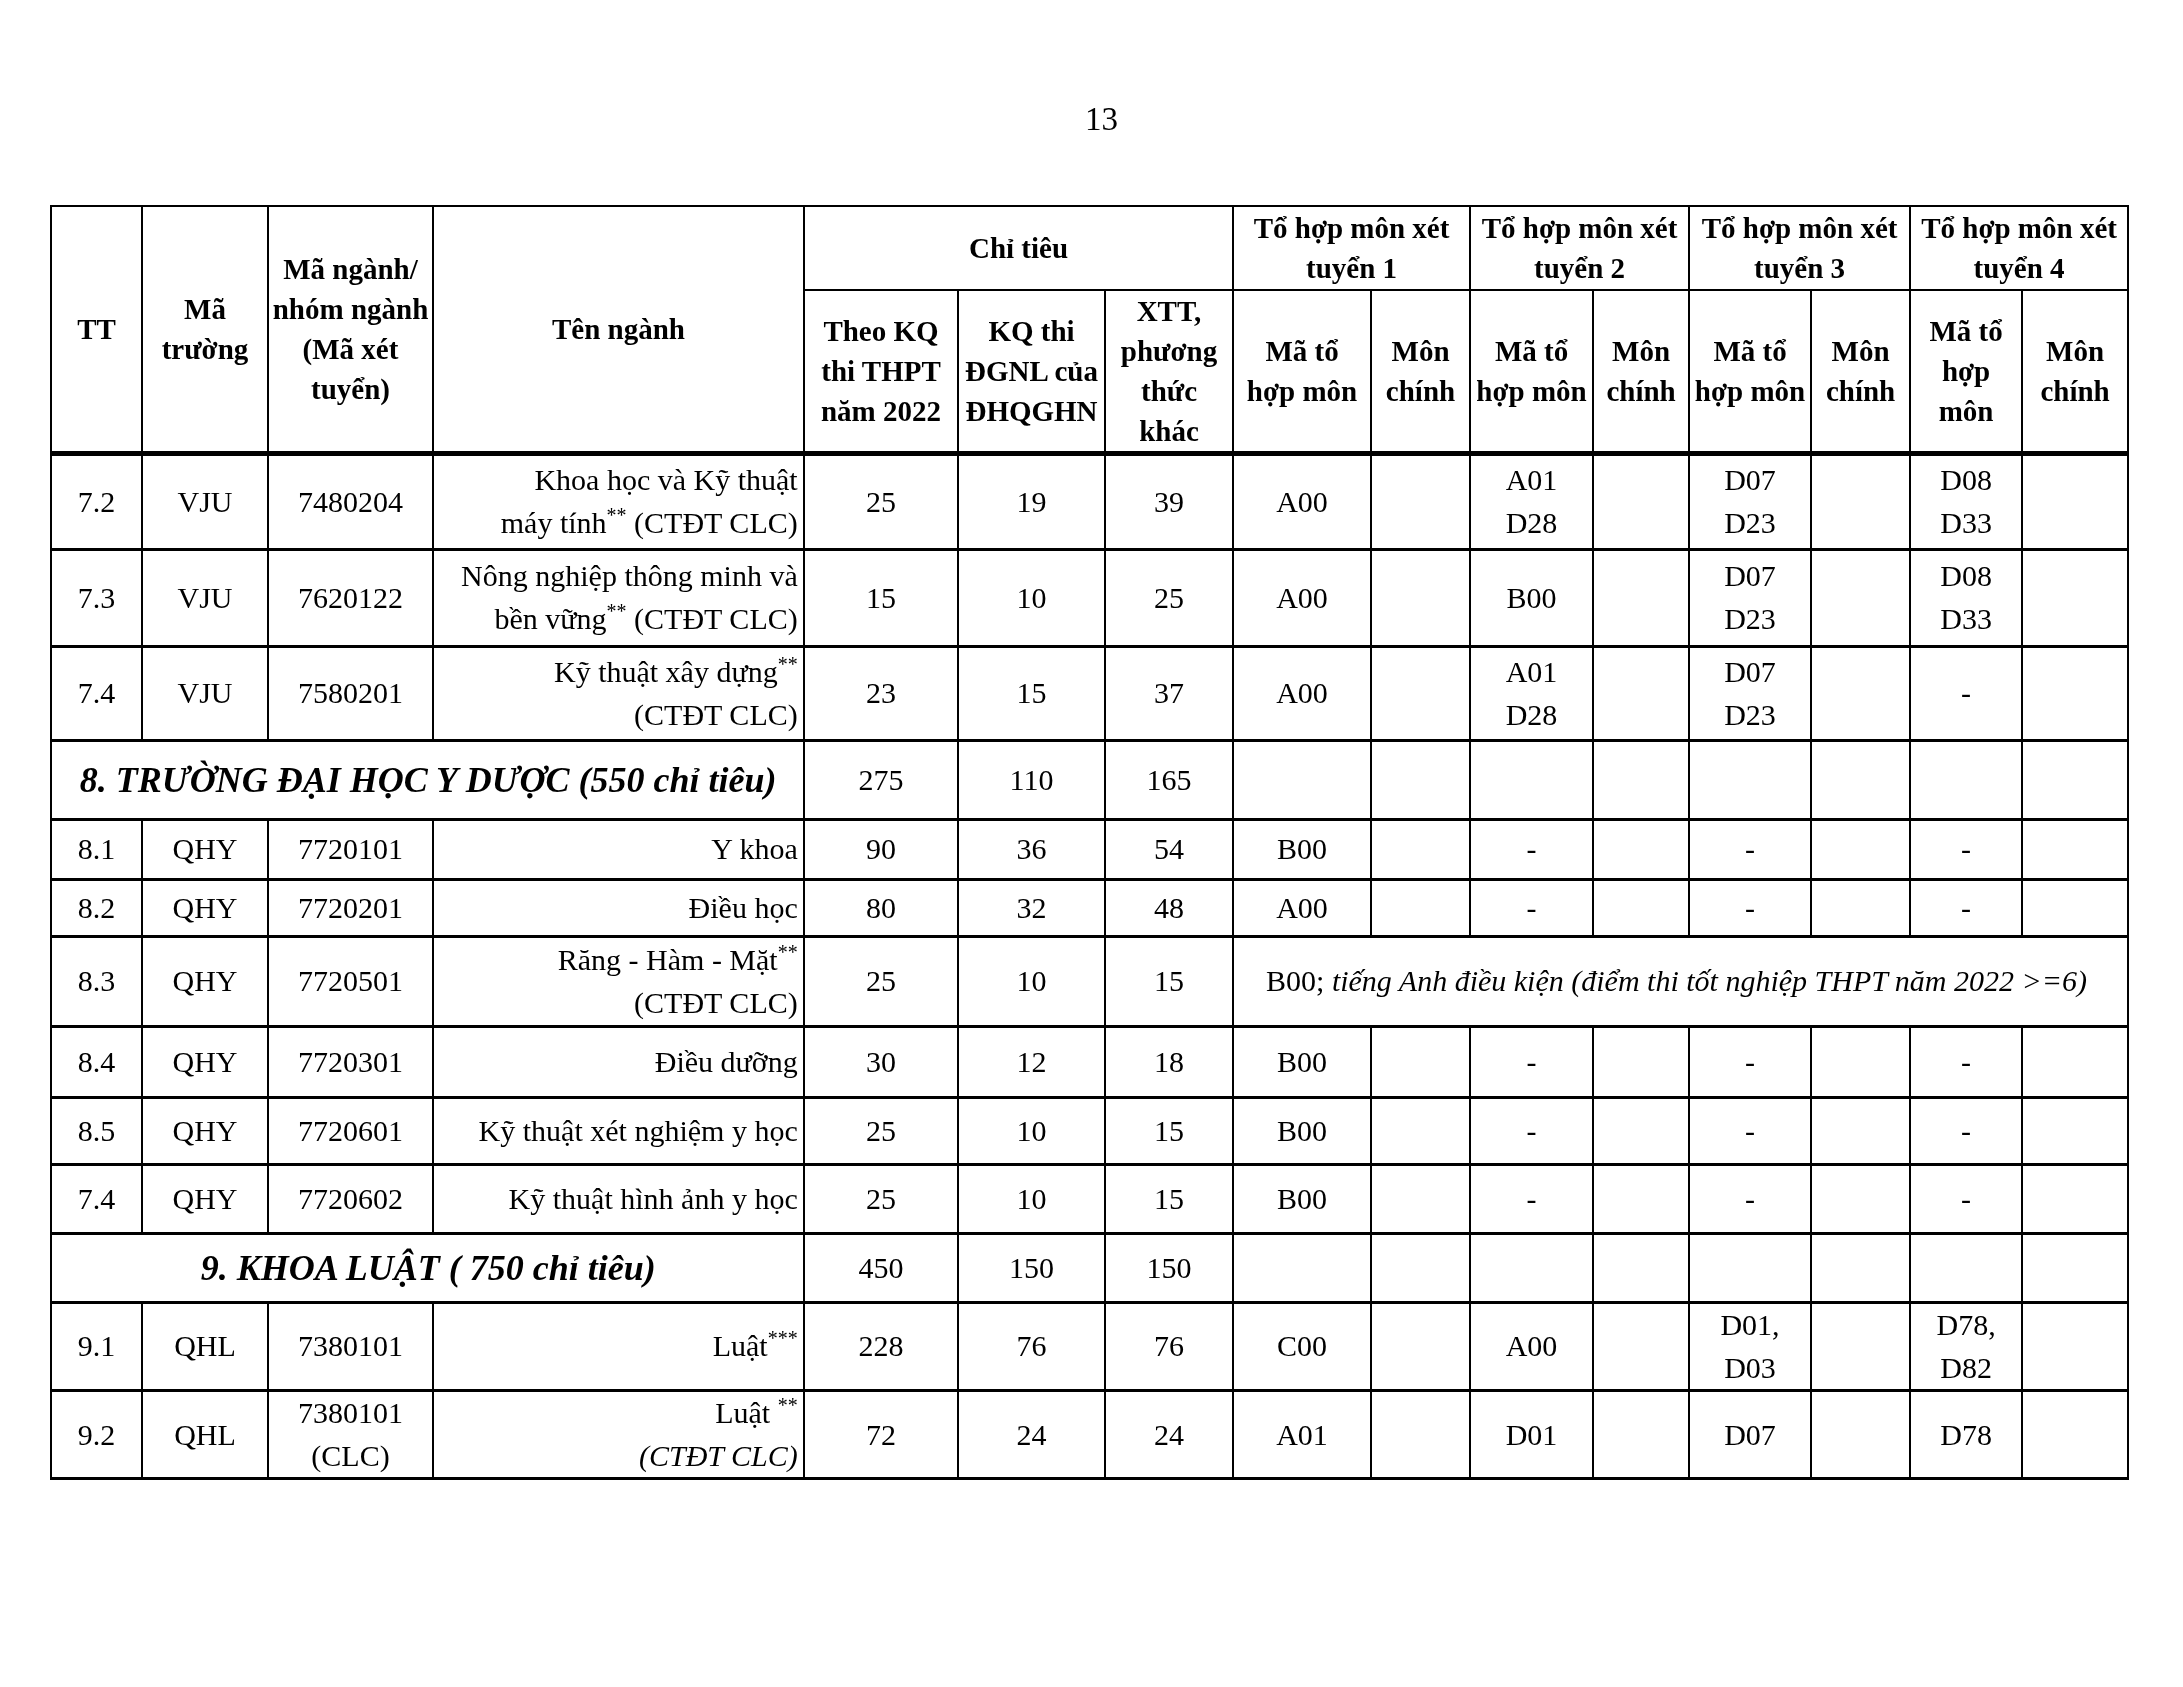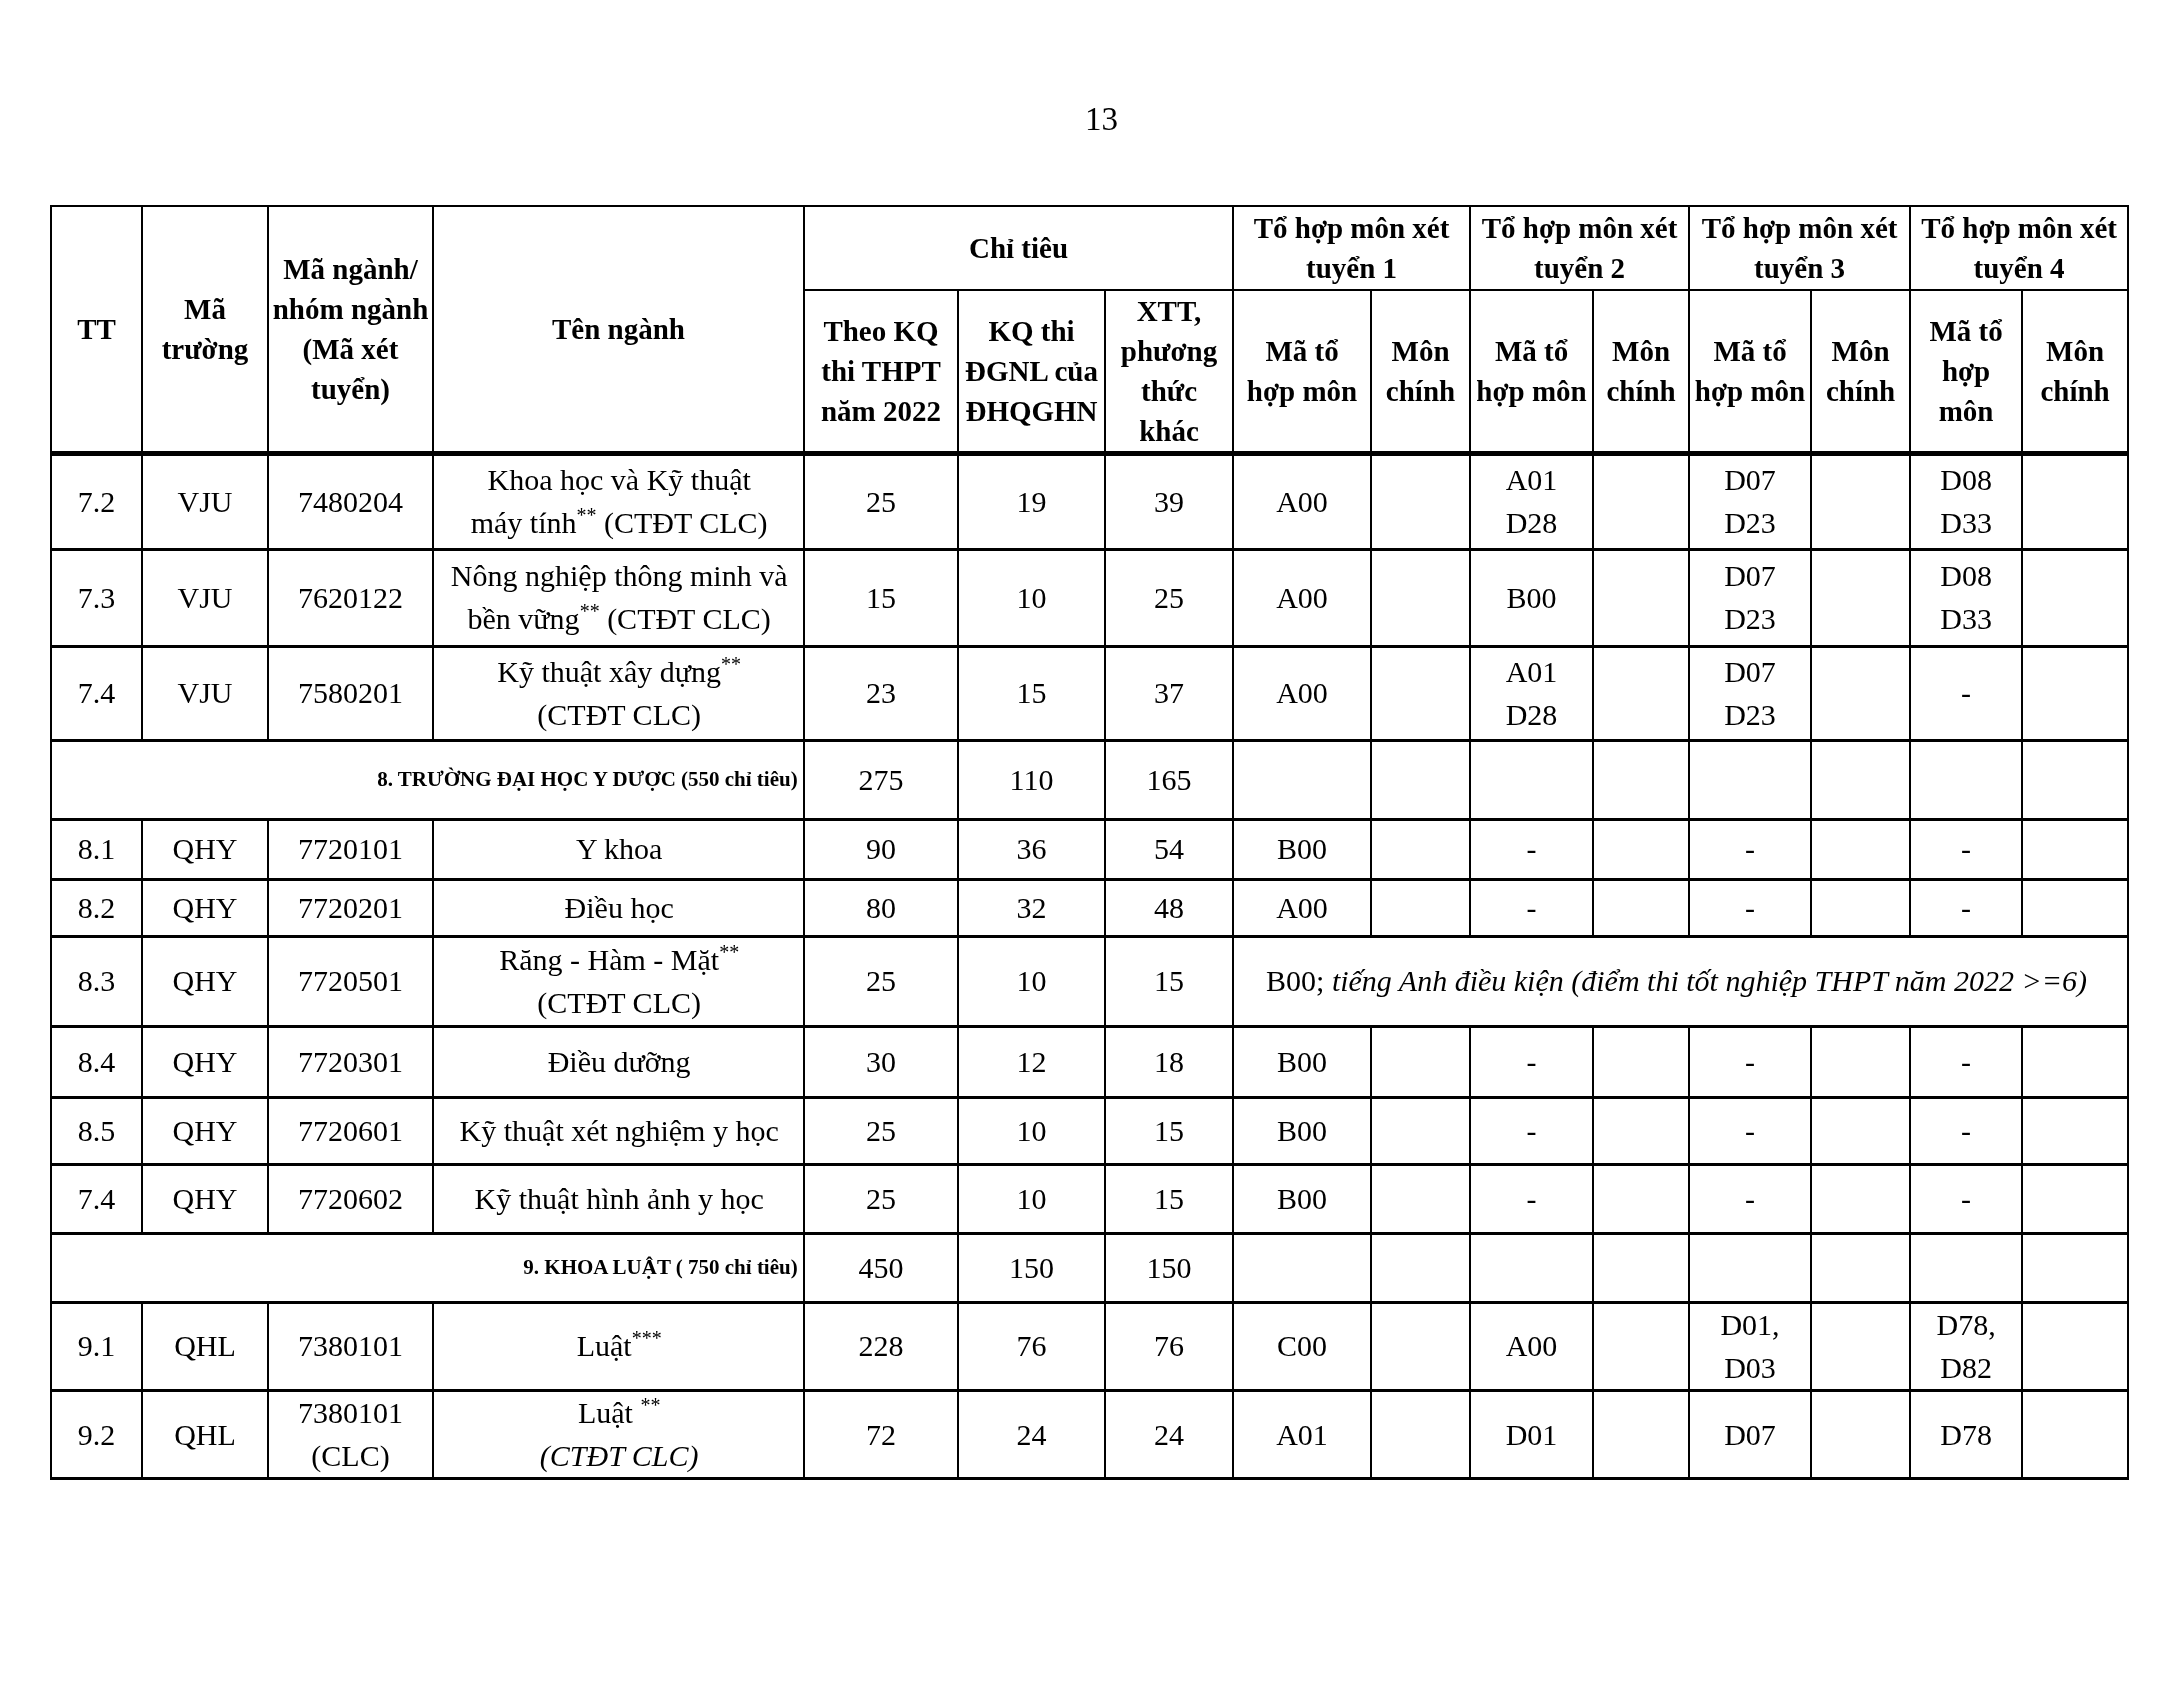--- a/index.html
+++ b/index.html
@@ -25,22 +25,22 @@
   }
   th {
     font-weight: bold; font-size: 29px; line-height: 1.38;
     text-align: center; white-space: pre-line; padding: 0 2.6px;
   }
   td { font-size: 30px; line-height: 1.42; }
   tbody td { border-top-width: 3.3px; border-bottom-width: 3.3px; }
   tbody tr:first-child td { border-top-width: 5.3px; }
   .c  { text-align: center; }
   .pl { white-space: pre-line; }
-  .nm { text-align: center; padding-left: 6.6px; }
-  .sec { font-weight: bold; font-size: 21px; text-align: right; padding-left: 6.6px; }
+  .nm { text-align: right; padding-left: 6.6px; }
+  .sec { font-weight: bold; font-size: 36px; text-align: center; padding-left: 6.6px; font-style: italic; }
   .b  { font-weight: normal; }
   .it { font-style: italic; }
   .note { text-align: left; padding-left: 32px; }
   sup { font-size: 20px; line-height: 0; }
 </style>
 </head>
 <body>
 
 <div class="page-number">13</div>
 

